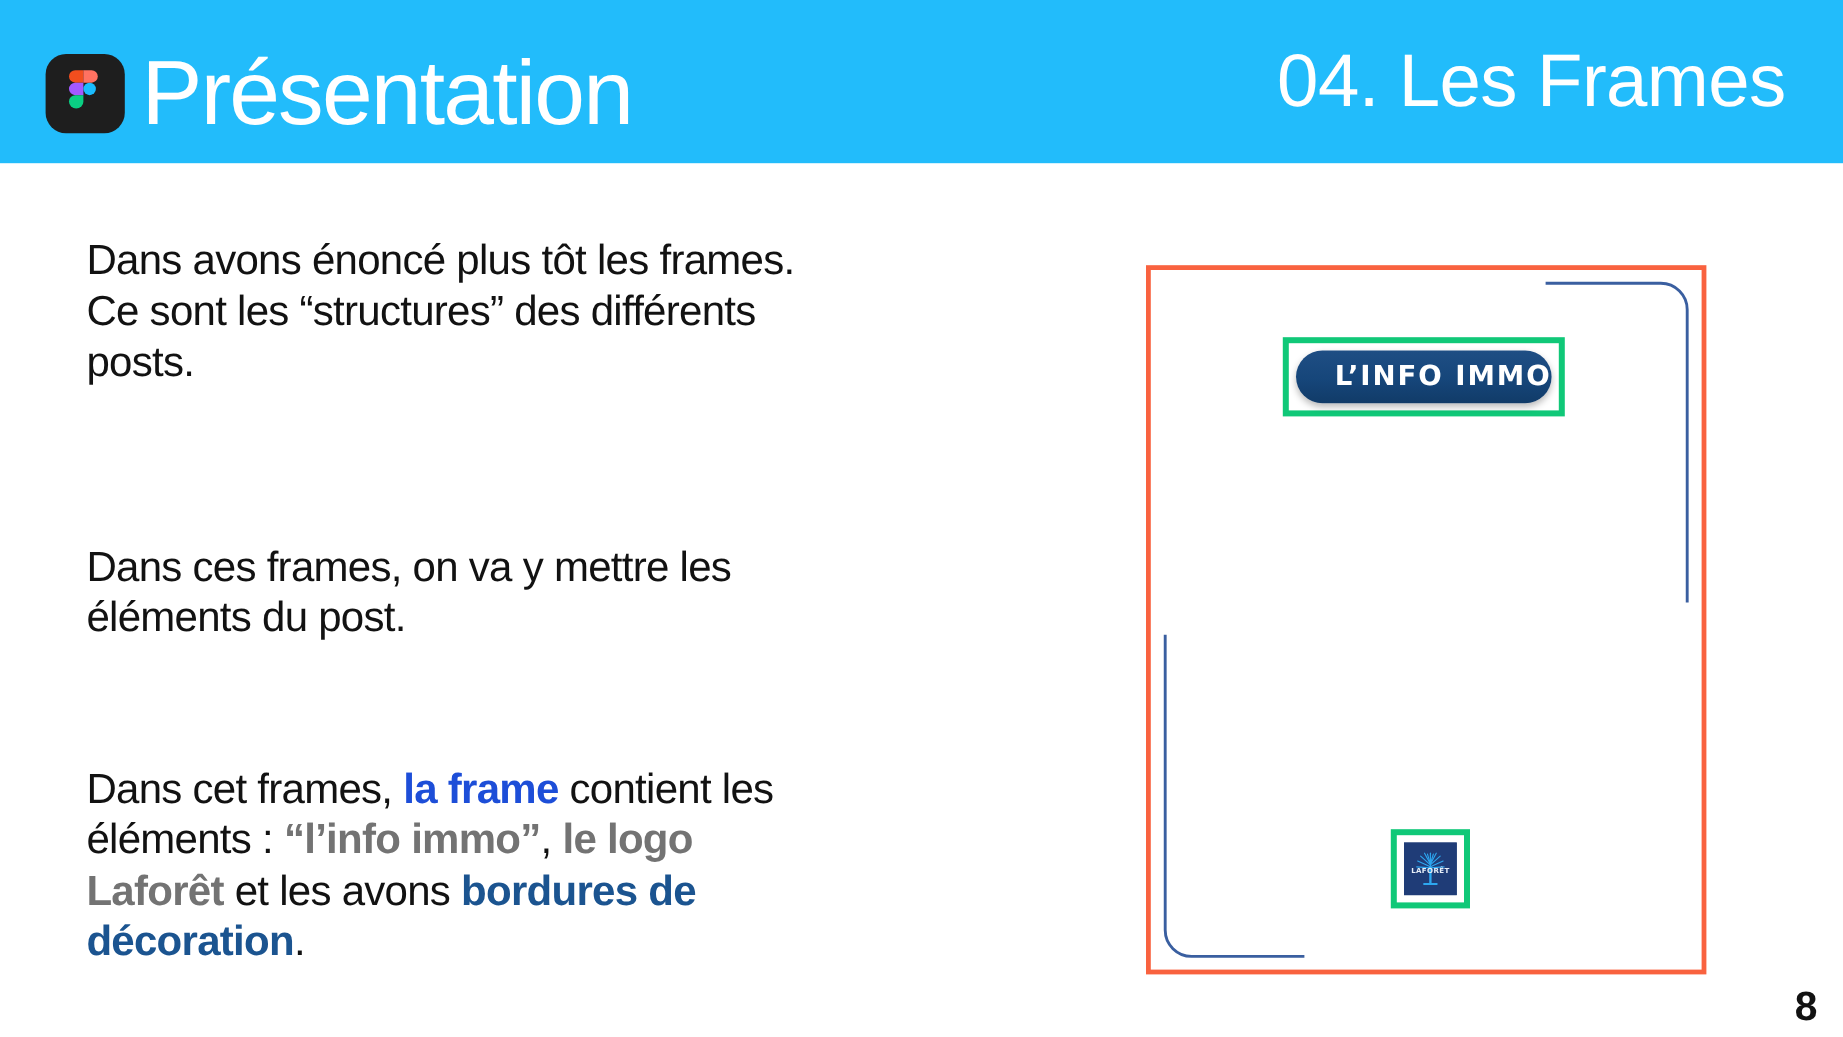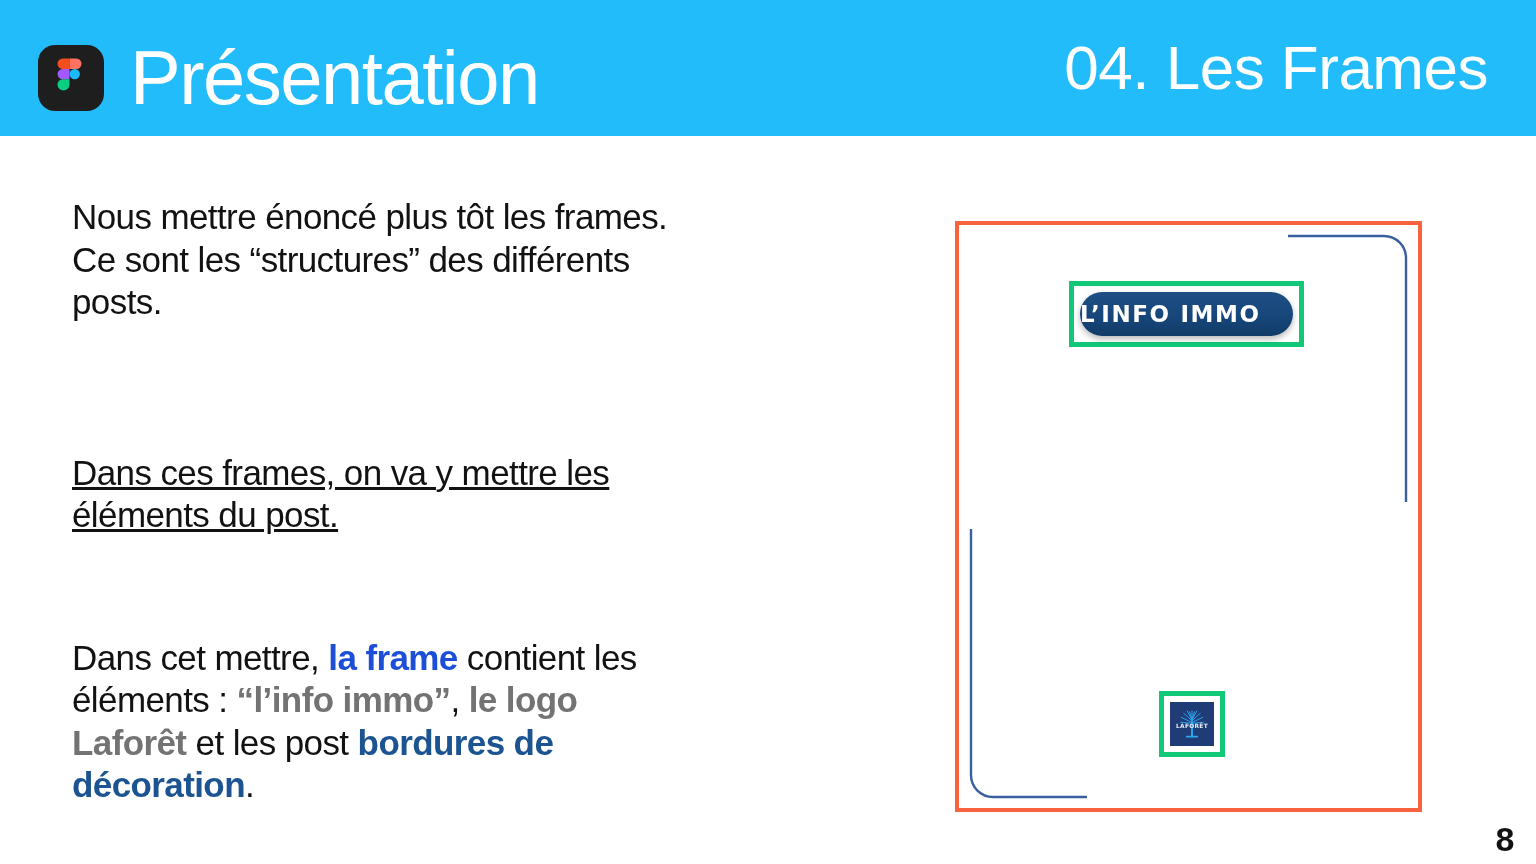--- a/index.html
+++ b/index.html
@@ -32,21 +32,21 @@
     height: 136px;
     background: #22BCFB;
   }
   .header-left {
     position: absolute;
     left: 38px;
     top: 0;
     height: 156px;
     display: flex;
     align-items: center;
-    gap: 26px;
+    gap: 14px;
     justify-content: space-between;
   }
   .figma-logo {
     width: 66px;
     height: 66px;
     border-radius: 17px;
     background: #1E1E1E;
     position: relative;
     flex: none;
   }
@@ -83,21 +83,21 @@
     width: 620px;
   }
   .para {
     color: #121212;
     font-size: 35px;
     line-height: 1.215;
     letter-spacing: -0.6px;
     font-weight: 400;
   }
   .para.p1 { margin: 0 0 0 0; }
-  .para.p2 { margin: 128px 0 0 0; text-decoration: underline; }
+  .para.p2 { margin: 128px 0 0 0; }
   .para.p3 { margin: 100px 0 0 0; }
 
   .hl-orange { color: #1d4ed8; font-weight: 700; }
   .hl-green  { color: #737373; font-weight: 700; }
   .hl-navy   { color: #1B5490; font-weight: 700; }
 
   
   .mock-frame {
     position: absolute;
     left: 955px;
@@ -150,21 +150,21 @@
   }
 
   
   .badge-pill {
     width: 100%;
     height: 100%;
     border-radius: 999px;
     background: linear-gradient(180deg, #1F4E84 0%, #16467A 55%, #113B68 100%);
     display: flex;
     align-items: center;
-    justify-content: flex-start;
+    justify-content: flex-end;
     box-shadow: 0 3px 6px rgba(0,0,0,0.28);
   }
   .badge-text {
     color: #ffffff;
     font-size: 23px;
     font-weight: 700;
     letter-spacing: 1.6px;
     white-space: nowrap;
     font-family: "DejaVu Sans", "Liberation Sans", sans-serif;
   }
@@ -211,26 +211,26 @@
         </svg>
       </span>
       <span class="header-title">Présentation</span>
     </div>
 
     <div class="header-section">04. Les Frames</div>
   </div>
 
   <div class="body-col">
 
-    <p class="para p1">Nous mettre énoncé plus tôt les frames. Ce sont les “structures” des différents posts.</p>
+    <p class="para p1">Dans avons énoncé plus tôt les frames. Ce sont les “structures” des différents posts.</p>
 
     <p class="para p2">Dans ces frames, on va y mettre les éléments du post.</p>
 
     <p class="para p3">
-      <span>Dans cet mettre, </span><span class="hl-orange">la frame</span><span> contient les éléments : </span><span class="hl-green">“l’info immo”</span><span>, </span><span class="hl-green">le logo Laforêt</span><span> et les post </span><span class="hl-navy">bordures de décoration</span><span>.</span>
+      <span>Dans cet frames, </span><span class="hl-orange">la frame</span><span> contient les éléments : </span><span class="hl-green">“l’info immo”</span><span>, </span><span class="hl-green">le logo Laforêt</span><span> et les avons </span><span class="hl-navy">bordures de décoration</span><span>.</span>
     </p>
   </div>
 
   <div class="mock-frame">
 
     <div class="deco deco-tr">
       <svg viewBox="0 0 120 270" preserveAspectRatio="none" aria-hidden="true">
         <path d="M0 2 H96 A22 22 0 0 1 118 24 V268" fill="none" stroke="#3A5FA0" stroke-width="2.4" vector-effect="non-scaling-stroke"></path>
       </svg>
     </div>

